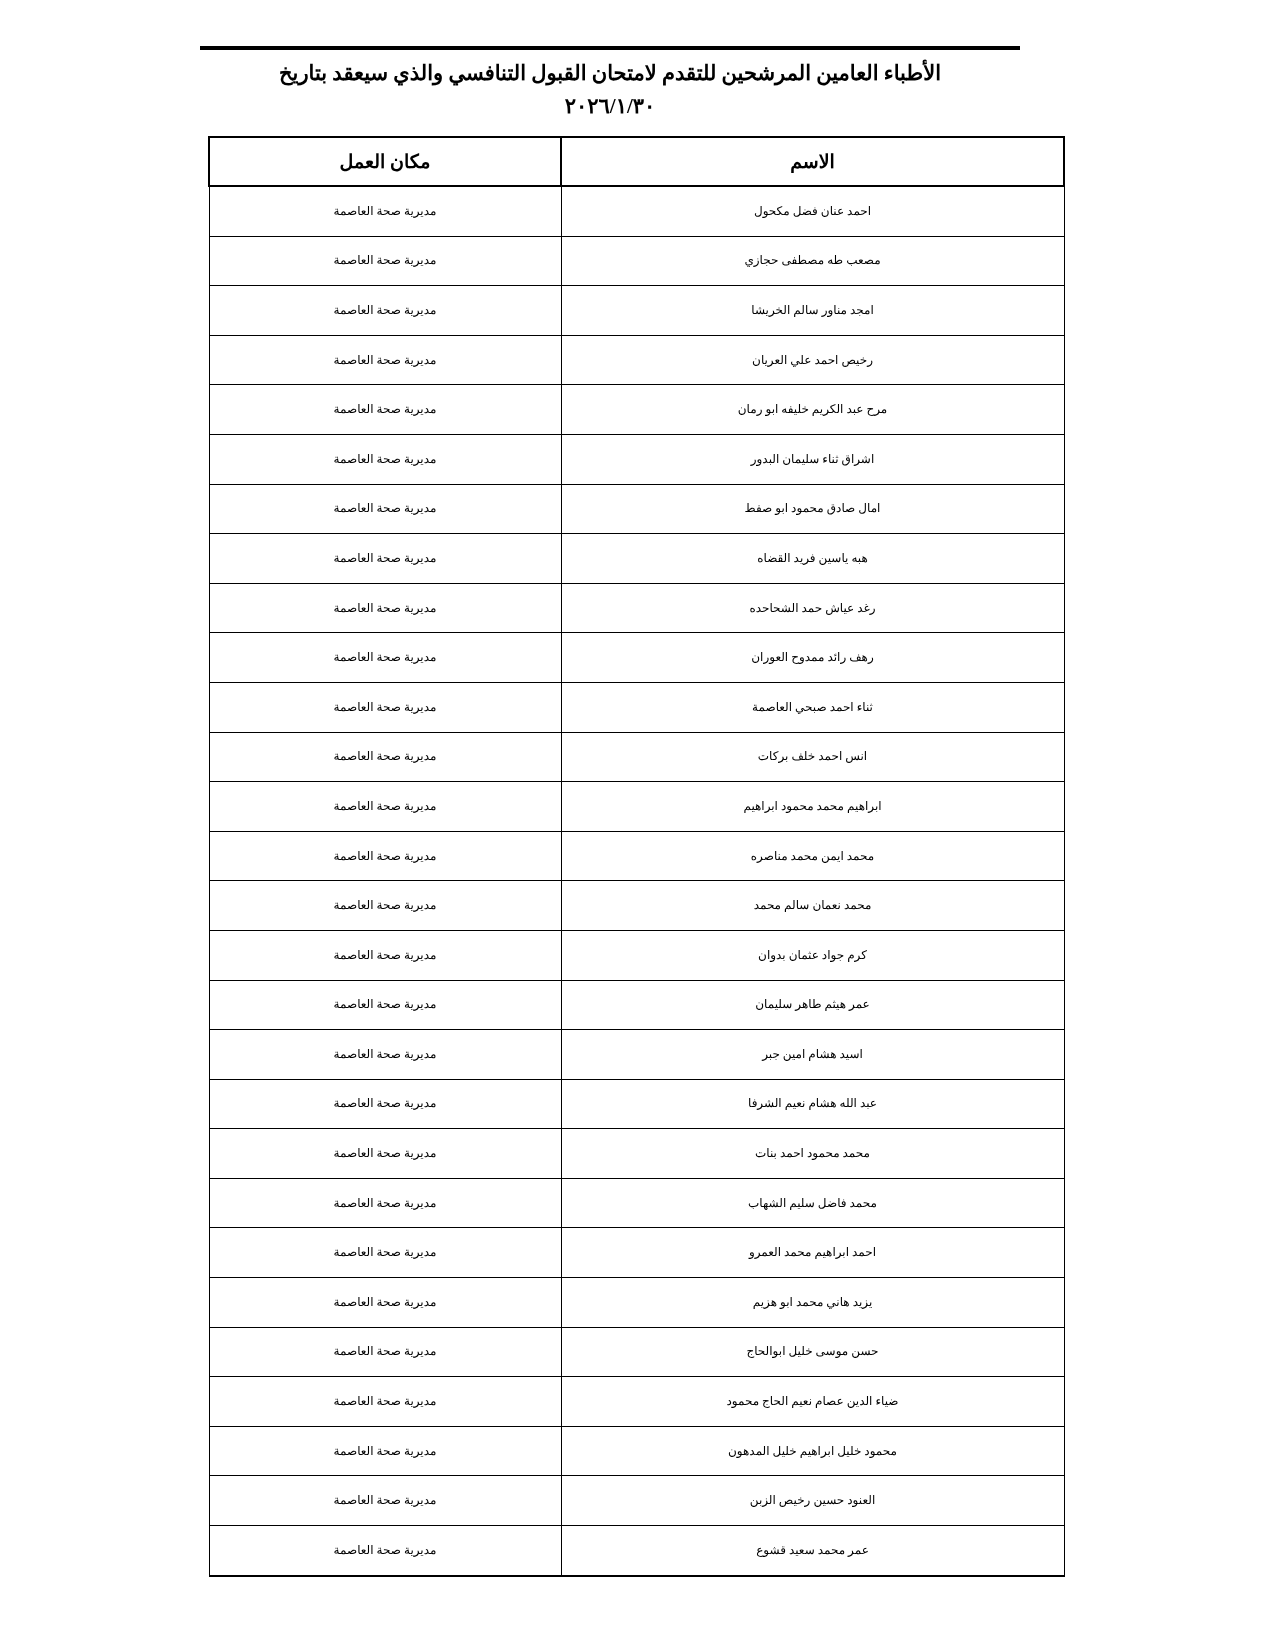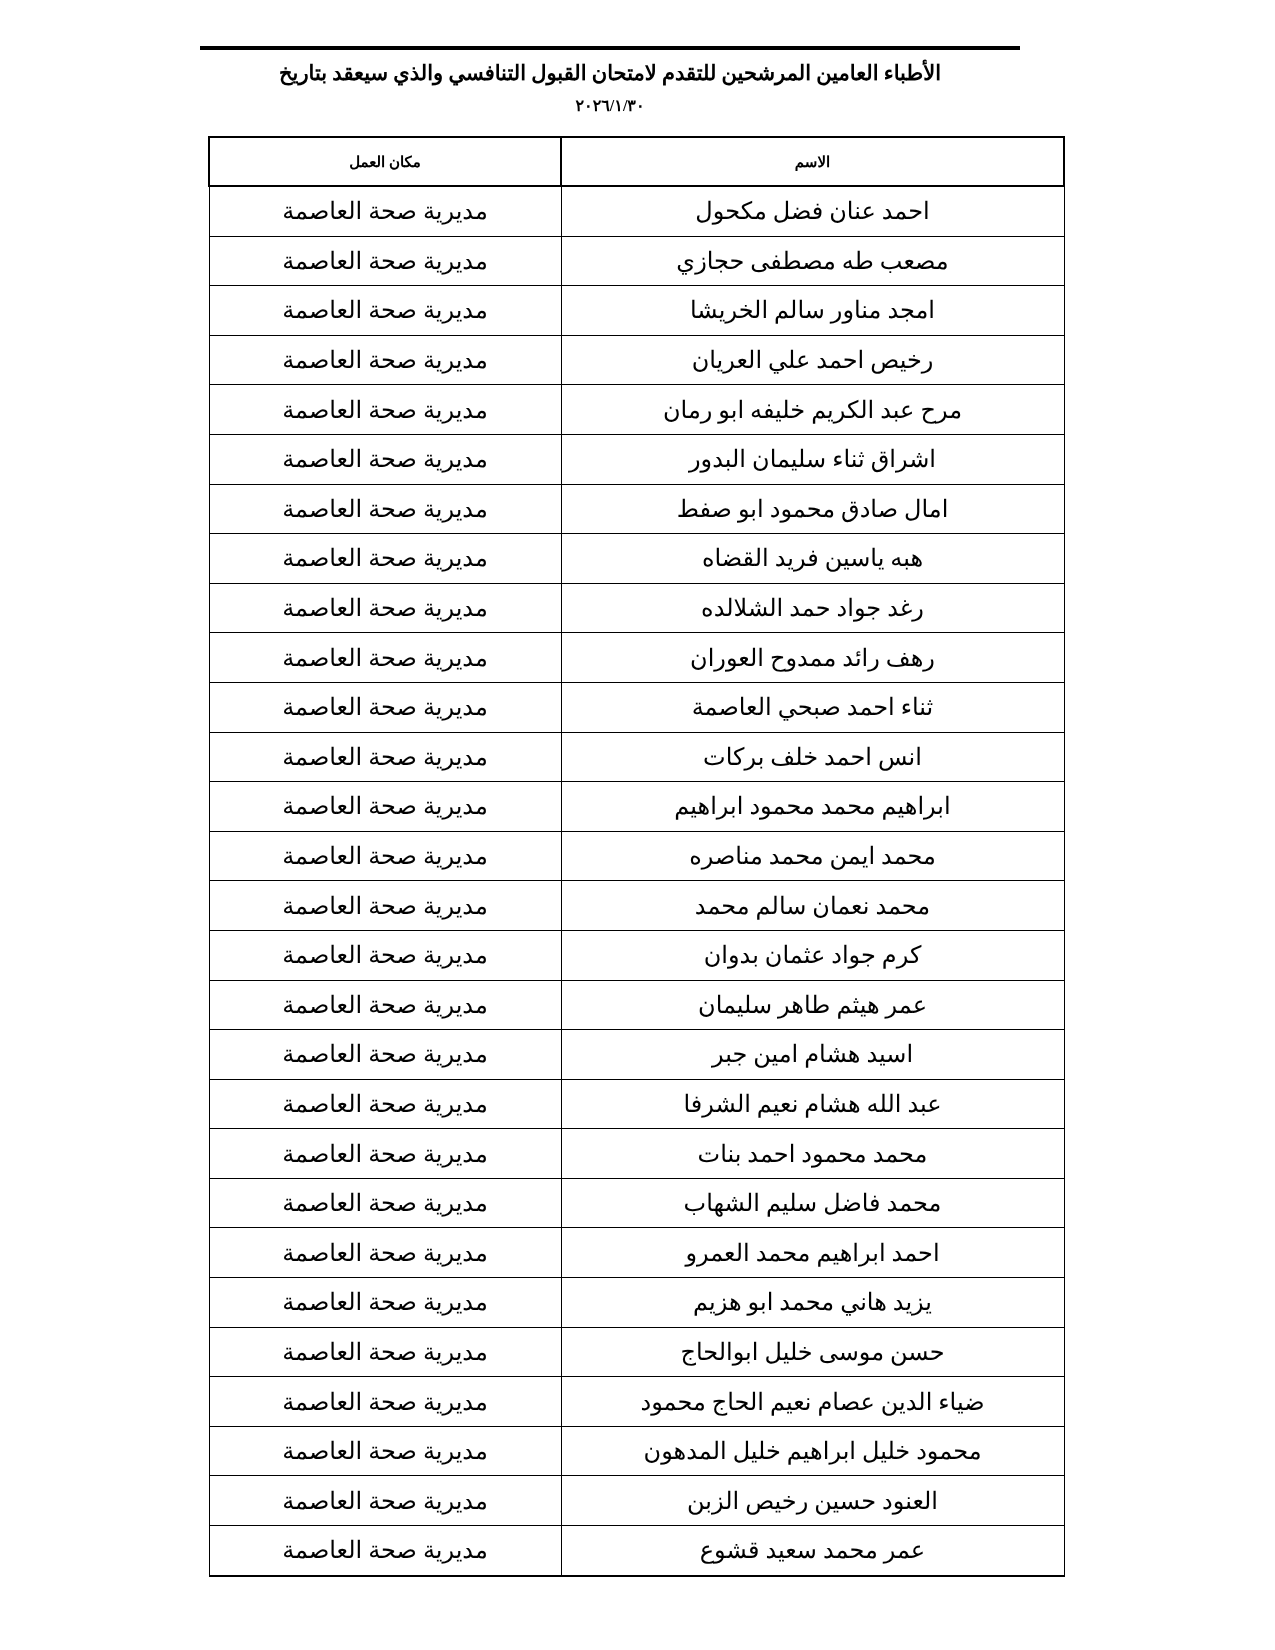--- a/index.html
+++ b/index.html
@@ -46,21 +46,21 @@
     font-family: "Liberation Serif", "DejaVu Serif", serif;
     font-weight: bold;
     font-size: 21px;
     line-height: 34px;
     letter-spacing: 0px;
     white-space: nowrap;
   }
   .title-date {
     font-family: "Liberation Serif", "DejaVu Serif", serif;
     font-weight: bold;
-    font-size: 16px;
+    font-size: 21px;
     line-height: 32px;
     letter-spacing: 2px;
   }
 
   
   .table-wrap {
     position: absolute;
     left: 210px;
     top: 136px;
     width: 855px;
@@ -81,29 +81,29 @@
     text-align: center;
     vertical-align: middle;
     padding: 0;
     background: #ffffff;
   }
 
   table.roster thead th {
     height: 47px;
     font-family: "Liberation Serif", "DejaVu Serif", serif;
     font-weight: bold;
-    font-size: 15px;
+    font-size: 19px;
     border-width: 2.2px;
   }
 
   table.roster tbody td {
     height: 48.6px;
     font-family: "Liberation Serif", "DejaVu Serif", serif;
     font-weight: normal;
-    font-size: 24px;
+    font-size: 12px;
     white-space: nowrap;
     margin-left: 21px;
   }
 
   table.roster tbody tr:first-child td {
     border-top-width: 2.2px;
   }
   table.roster tbody tr:last-child td {
     border-bottom-width: 2.2px;
   }
@@ -162,21 +162,21 @@
           </tr>
           <tr>
             <td class="cell-name">امال صادق محمود ابو صفط</td>
             <td class="cell-place">مديرية صحة العاصمة</td>
           </tr>
           <tr>
             <td class="cell-name">هبه ياسين فريد القضاه</td>
             <td class="cell-place">مديرية صحة العاصمة</td>
           </tr>
           <tr>
-            <td class="cell-name">رغد جواد حمد الشلالده</td>
+            <td class="cell-name">رغد عياش حمد الشحاحده</td>
             <td class="cell-place">مديرية صحة العاصمة</td>
           </tr>
           <tr>
             <td class="cell-name">رهف رائد ممدوح العوران</td>
             <td class="cell-place">مديرية صحة العاصمة</td>
           </tr>
           <tr>
             <td class="cell-name">ثناء احمد صبحي العاصمة</td>
             <td class="cell-place">مديرية صحة العاصمة</td>
           </tr>

